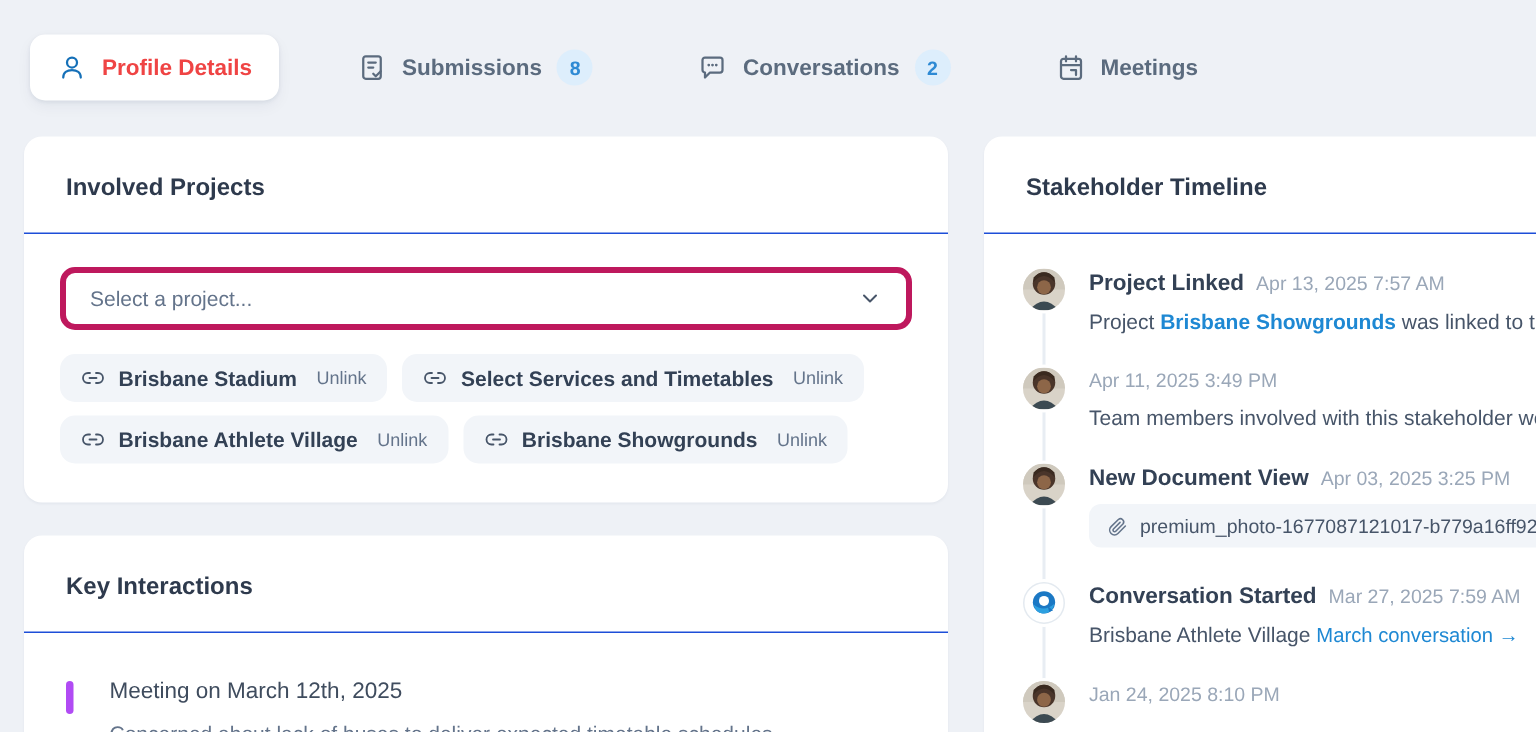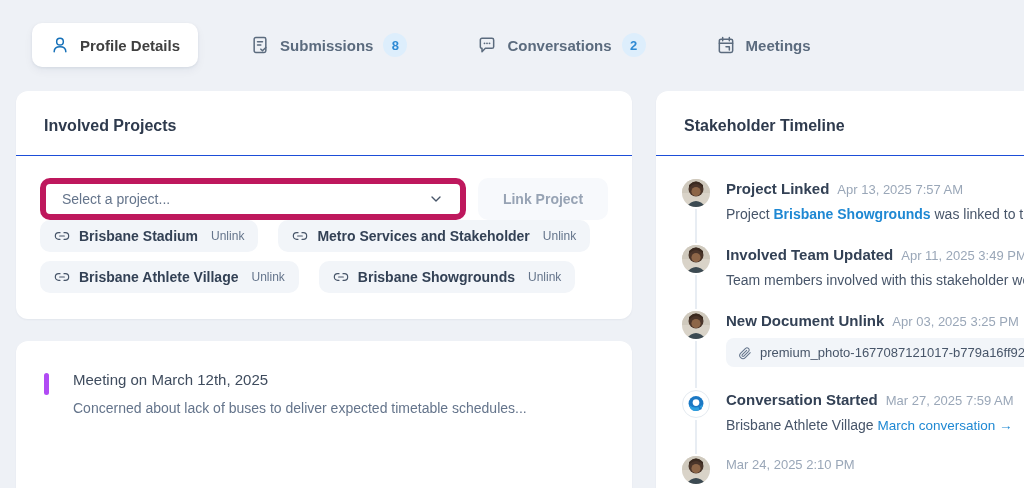--- a/index.html
+++ b/index.html
@@ -12,23 +12,22 @@
   }
   
   .tabbar { display:flex; align-items:center; gap:10px; padding:21px 0 0 20px; }
   .tab {
     display:flex; align-items:center; gap:10px;
     padding:12px 18px; border-radius:10px;
     font-size:15px; font-weight:600; color:#5b6b7e;
     cursor:pointer; white-space:nowrap;
   }
   .tab.active {
-    background:#ffffff; color:#404040;
+    background:#ffffff; color:#ef4444;
     box-shadow:0 1px 3px rgba(15,40,80,.08), 0 4px 10px rgba(15,40,80,.05);
-    margin-left:12px;
   }
   .tab.active svg { stroke:#1570b8; }
   .tab svg { width:20px; height:20px; stroke:#5b6b7e; fill:none; stroke-width:1.8; stroke-linecap:round; stroke-linejoin:round; flex:0 0 auto; }
   .tab + .tab { margin-left:24px; }
   .badge {
     min-width:24px; height:24px; padding:0 7px; border-radius:12px;
     background:#ddeefc; color:#2e8ad4;
     font-size:13px; font-weight:600;
     display:flex; align-items:center; justify-content:center;
   }
@@ -39,32 +38,32 @@
   .card {
     background:#ffffff; border-radius:12px;
     box-shadow:0 1px 2px rgba(15,40,80,.05);
   }
   .card-head { padding:26px 28px 20px; border-bottom:1px solid #1d4ed8; }
   .card-title { font-size:16px; font-weight:700; color:#2e3a4d; }
   
   .ip-body { padding:22px 24px 26px; }
   .select-row { display:flex; gap:12px; }
   .select {
-    flex:1; height:42px; border:6px solid #be185d; border-radius:10px;
+    flex:1; height:42px; border:4px solid #be185d; border-radius:10px;
     display:flex; align-items:center; justify-content:space-between;
     padding:0 16px; background:#fff; cursor:pointer;
   }
   .select-text { font-size:14px; color:#64748b; }
   .select svg { width:16px; height:16px; stroke:#475569; fill:none; stroke-width:2; stroke-linecap:round; stroke-linejoin:round; }
   .btn-link-project {
     width:130px; height:42px; border:none; border-radius:10px;
     background:#f7f9fc; color:#97a3b4;
     font-size:14px; font-weight:600; font-family:inherit; cursor:default;
   }
-  .chips { display:flex; flex-wrap:wrap; gap:9px 20px; }
+  .chips { display:flex; flex-wrap:wrap; gap:9px 10px; margin-top:16px; }
   .chip {
     display:flex; align-items:center; gap:9px;
     background:#f2f5f9; border-radius:10px; padding:8px 14px;
   }
   .chip svg { width:16px; height:16px; stroke:#475569; fill:none; stroke-width:1.8; stroke-linecap:round; stroke-linejoin:round; }
   .chip-name { font-size:14px; font-weight:600; color:#334155; white-space:nowrap; }
   .chip-unlink { font-size:12px; font-weight:500; color:#64748b; margin-left:4px; cursor:pointer; background:none; border:none; font-family:inherit; }
   
   .ki-card { margin-top:22px; min-height:160px; }
   .ki-body { padding:30px 28px; }
@@ -162,39 +161,38 @@
         <h2 class="card-title">Involved Projects</h2>
       </div>
       <div class="ip-body">
         <div class="select-row">
           <div class="select">
             <span class="select-text">Select a project...</span>
             <svg viewBox="0 0 24 24">
                 <path d="M6 9l6 6 6-6"></path>
               </svg>
           </div>
-          <button class="btn-link-project">Link Project</button>
         </div>
         <div class="chips">
           <div class="chip">
             <svg viewBox="0 0 24 24">
                 <path d="M9 17H7A5 5 0 0 1 7 7h2"></path>
                 <path d="M15 7h2a5 5 0 1 1 0 10h-2"></path>
                 <path d="M8.5 12h7"></path>
               </svg>
             <span class="chip-name">Brisbane Stadium</span>
             <button class="chip-unlink">Unlink</button>
           </div>
           <div class="chip">
             <svg viewBox="0 0 24 24">
                 <path d="M9 17H7A5 5 0 0 1 7 7h2"></path>
                 <path d="M15 7h2a5 5 0 1 1 0 10h-2"></path>
                 <path d="M8.5 12h7"></path>
               </svg>
-            <span class="chip-name">Metro Services and Stakeholder</span>
+            <span class="chip-name">Select Services and Timetables</span>
             <button class="chip-unlink">Unlink</button>
           </div>
           <div class="chip">
             <svg viewBox="0 0 24 24">
                 <path d="M9 17H7A5 5 0 0 1 7 7h2"></path>
                 <path d="M15 7h2a5 5 0 1 1 0 10h-2"></path>
                 <path d="M8.5 12h7"></path>
               </svg>
             <span class="chip-name">Brisbane Athlete Village</span>
             <button class="chip-unlink">Unlink</button>
@@ -206,20 +204,23 @@
                 <path d="M8.5 12h7"></path>
               </svg>
             <span class="chip-name">Brisbane Showgrounds</span>
             <button class="chip-unlink">Unlink</button>
           </div>
         </div>
       </div>
     </section>
 
     <section class="card ki-card">
+      <div class="card-head">
+        <h2 class="card-title">Key Interactions</h2>
+      </div>
       <div class="ki-body">
         <div class="ki-item">
           <div class="ki-bar"></div>
           <div>
             <div class="ki-title">Meeting on March 12th, 2025</div>
             <div class="ki-desc">Concerned about lack of buses to deliver expected timetable schedules...</div>
           </div>
         </div>
       </div>
     </section>
@@ -245,34 +246,33 @@
           <div class="tl-text"><span>Project </span><a class="tl-link">Brisbane Showgrounds</a><span> was linked to this stakeholder</span></div>
         </div>
 
         <div class="tl-item">
           <div class="tl-avatar">
             <svg viewBox="0 0 28 28">
                 <use href="#person-avatar-art"></use>
               </svg>
           </div>
           <div class="tl-head">
-            <span class="tl-title">Involved Team Updated</span>
             <span class="tl-date">Apr 11, 2025 3:49 PM</span>
           </div>
           <div class="tl-text">Team members involved with this stakeholder were updated</div>
         </div>
 
         <div class="tl-item">
           <div class="tl-avatar">
             <svg viewBox="0 0 28 28">
                 <use href="#person-avatar-art"></use>
               </svg>
           </div>
           <div class="tl-head">
-            <span class="tl-title">New Document Unlink</span>
+            <span class="tl-title">New Document View</span>
             <span class="tl-date">Apr 03, 2025 3:25 PM</span>
           </div>
           <div class="attach-chip">
             <svg viewBox="0 0 24 24">
                 <path d="M21 11.5l-8.5 8.5a5.5 5.5 0 0 1-7.8-7.8L13 4a3.7 3.7 0 0 1 5.2 5.2l-8.2 8.2a1.8 1.8 0 0 1-2.6-2.6l7.5-7.5"></path>
               </svg>
             <span>premium_photo-1677087121017-b779a16ff921</span>
           </div>
         </div>
 
@@ -292,20 +292,20 @@
           <div class="tl-text"><span>Brisbane Athlete Village </span><a class="tl-link-sm">March conversation →</a></div>
         </div>
 
         <div class="tl-item">
           <div class="tl-avatar">
             <svg viewBox="0 0 28 28">
                 <use href="#person-avatar-art"></use>
               </svg>
           </div>
           <div class="tl-head">
-            <span class="tl-date">Mar 24, 2025 2:10 PM</span>
+            <span class="tl-date">Jan 24, 2025 8:10 PM</span>
           </div>
         </div>
 
       </div>
     </section>
   </div>
 </div>
 
 </body></html>

